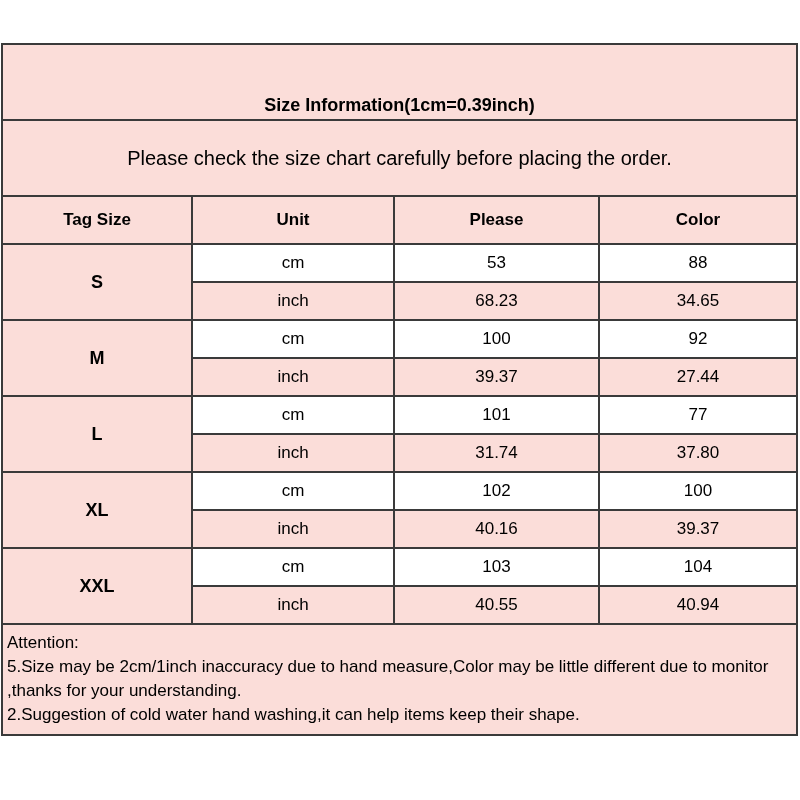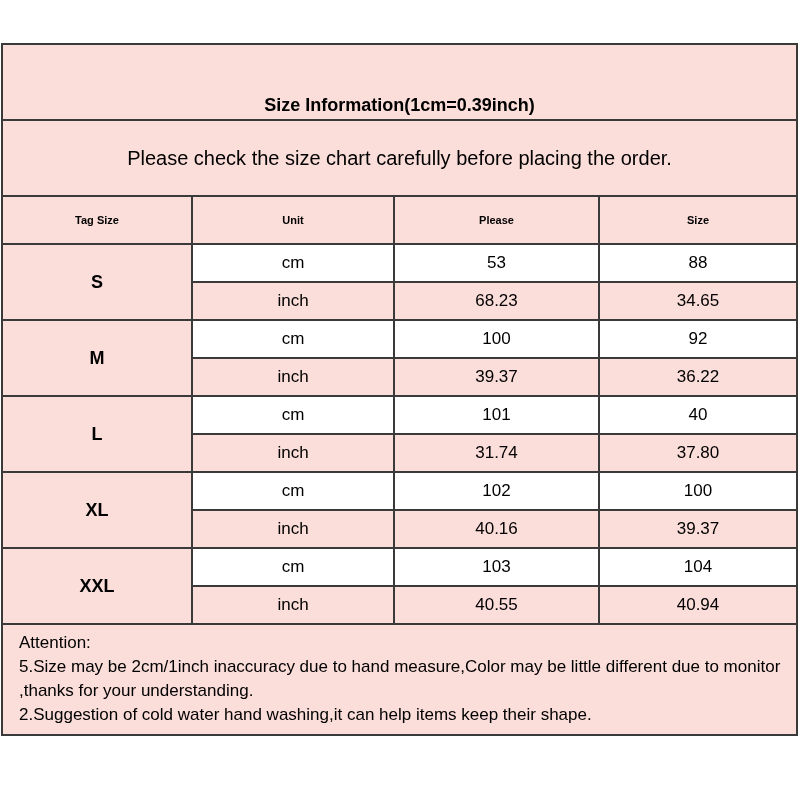--- a/index.html
+++ b/index.html
@@ -37,35 +37,35 @@
     font-size:18px;
     padding-bottom:3px;
   }
   .subtitle-cell{
     height:74px;
     font-size:20px;
   }
   .header-cell{
     height:46px;
     font-weight:bold;
-    font-size:11px;
+    font-size:17px;
   }
   .data-cell{
     height:36px;
     font-size:17px;
   }
   .size-cell{
     font-weight:bold;
     font-size:18px;
   }
   .attention-cell{
     text-align:left;
     vertical-align:top;
     font-size:17px;
-    padding:6px 3px 7px 16px;
+    padding:6px 3px 7px 4px;
   }
   .attention-cell div{
     line-height:24px;
     white-space:nowrap;
   }
 </style>
 </head>
 <body>
 
 <div class="chart-wrap">
@@ -83,21 +83,21 @@
     </tr>
 
     <tr>
       <td colspan="4" class="pink subtitle-cell">Please check the size chart carefully before placing the order.</td>
     </tr>
 
     <tr>
       <td class="pink header-cell">Tag Size</td>
       <td class="pink header-cell">Unit</td>
       <td class="pink header-cell">Please</td>
-      <td class="pink header-cell">Size</td>
+      <td class="pink header-cell">Color</td>
     </tr>
 
     <tr>
       <td rowspan="2" class="pink size-cell">S</td>
       <td class="white data-cell">cm</td>
       <td class="white data-cell">53</td>
       <td class="white data-cell">88</td>
     </tr>
     <tr>
       <td class="pink data-cell">inch</td>
@@ -107,28 +107,28 @@
 
     <tr>
       <td rowspan="2" class="pink size-cell">M</td>
       <td class="white data-cell">cm</td>
       <td class="white data-cell">100</td>
       <td class="white data-cell">92</td>
     </tr>
     <tr>
       <td class="pink data-cell">inch</td>
       <td class="pink data-cell">39.37</td>
-      <td class="pink data-cell">36.22</td>
+      <td class="pink data-cell">27.44</td>
     </tr>
 
     <tr>
       <td rowspan="2" class="pink size-cell">L</td>
       <td class="white data-cell">cm</td>
       <td class="white data-cell">101</td>
-      <td class="white data-cell">40</td>
+      <td class="white data-cell">77</td>
     </tr>
     <tr>
       <td class="pink data-cell">inch</td>
       <td class="pink data-cell">31.74</td>
       <td class="pink data-cell">37.80</td>
     </tr>
 
     <tr>
       <td rowspan="2" class="pink size-cell">XL</td>
       <td class="white data-cell">cm</td>

